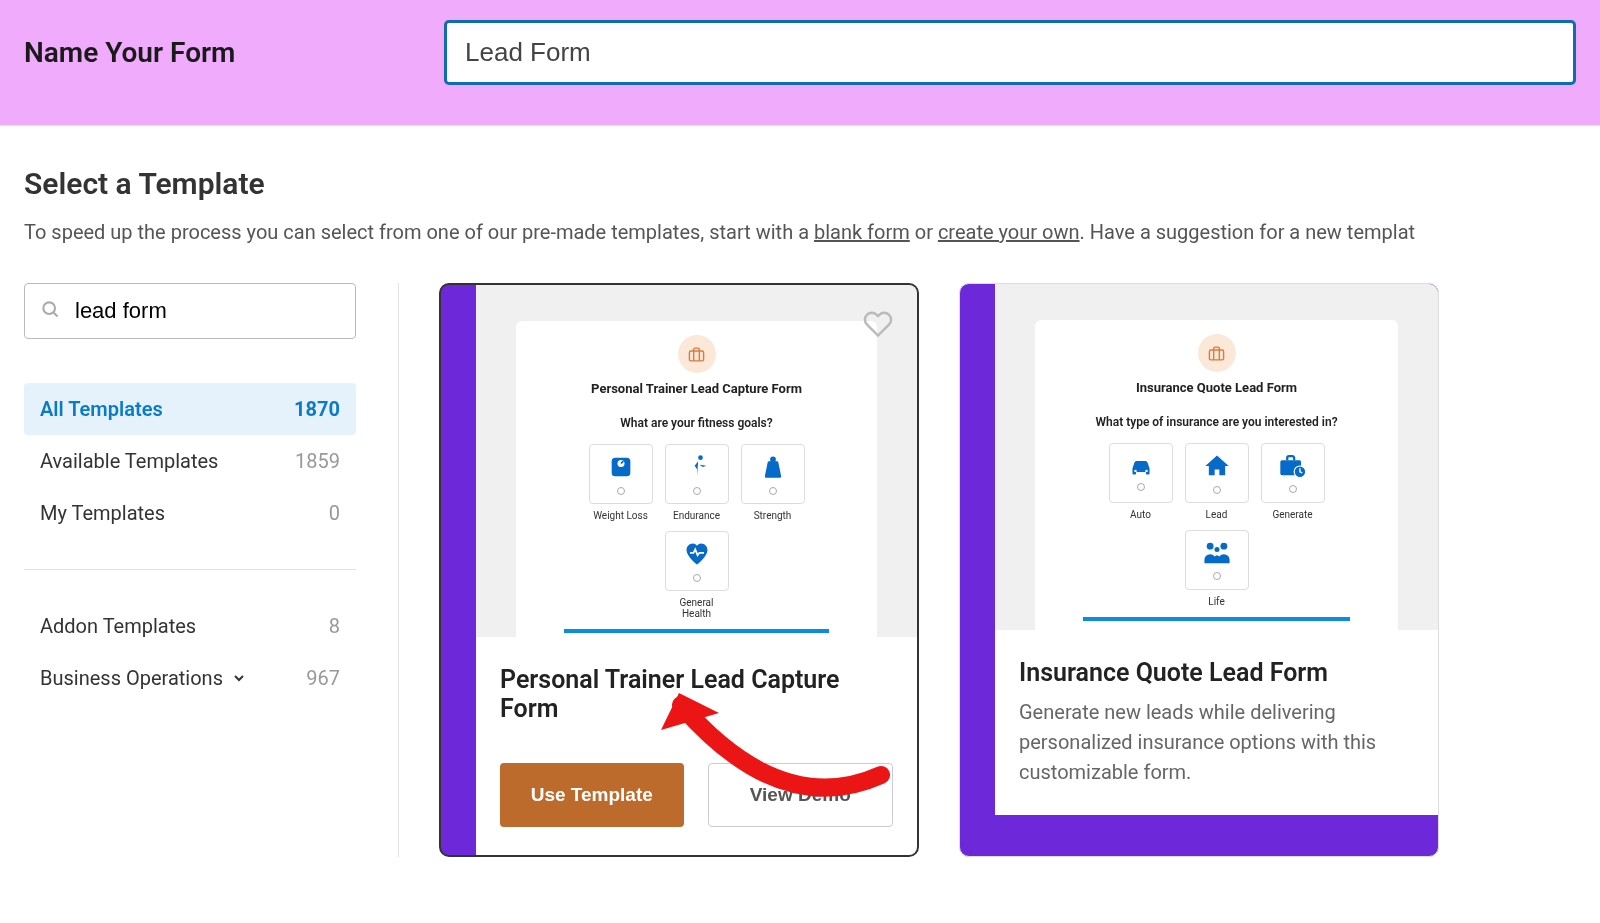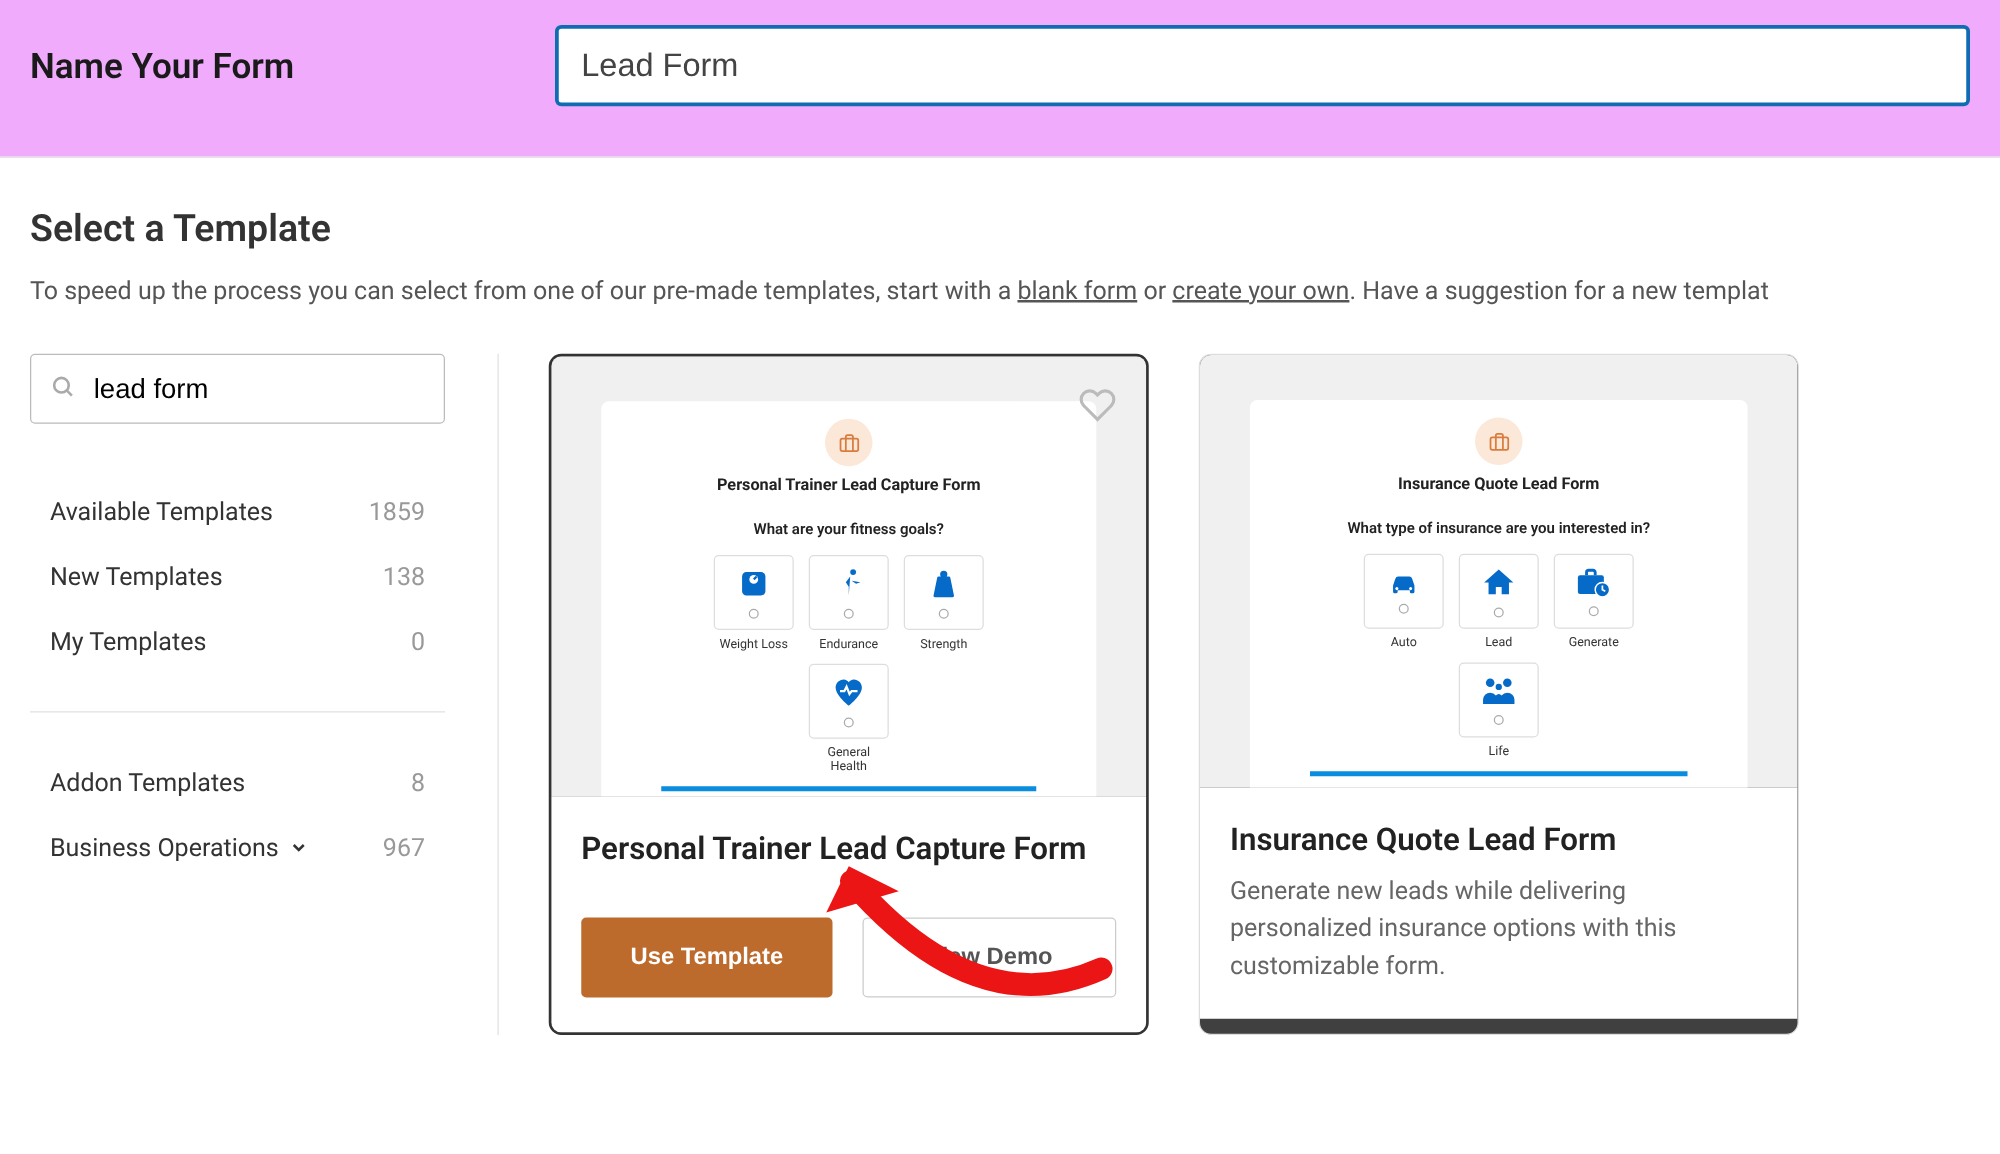--- a/index.html
+++ b/index.html
@@ -27,21 +27,21 @@
     .cat-item.active { background: #e6f2fb; }
     .cat-item.active .cat-label { color: #0a7bc8; font-weight: 600; }
     .cat-item.active .cat-count { color: #0a7bc8; font-weight: 700; }
     .cat-label { color: #333; }
     .cat-count { color: #999; }
     .cat-divider { height: 1px; background: #e1e1e1; margin: 30px 0; width: 332px; }
     .expand-item { display: flex; align-items: center; gap: 8px; }
     
     .templates { flex: 1; display: flex; gap: 40px; }
     
-    .tpl-card { width: 480px; border: 2px solid #333; border-radius: 10px; background: #404040; overflow: hidden; position: relative; }
+    .tpl-card { width: 480px; border: 2px solid #333; border-radius: 10px; background: #6d28d9; overflow: hidden; position: relative; padding-left: 35px; }
     .tpl-card.secondary { border: 1px solid #ddd; }
     
     .heart-icon { position: absolute; top: 24px; right: 24px; color: #bbb; cursor: pointer; z-index: 5; }
     
     .preview { background: #f0f0f0; padding: 36px 40px 0; }
     .preview-inner { background: #fff; border-radius: 6px 6px 0 0; padding: 14px 28px 4px; text-align: center; min-height: 310px; }
     .icon-circle { width: 38px; height: 38px; border-radius: 50%; background: #fbe8d8; display: inline-flex; align-items: center; justify-content: center; color: #d97c3e; margin-bottom: 8px; }
     .preview-title { font-size: 13px; font-weight: 700; color: #222; margin-bottom: 20px; }
     .preview-question { font-size: 12px; color: #222; margin-bottom: 14px; font-weight: 600; }
     
@@ -86,27 +86,27 @@
         <span class="search-icon">
           <svg width="20" height="20" viewBox="0 0 24 24" fill="none" stroke="currentColor" stroke-width="2.5">
               <circle cx="11" cy="11" r="7"></circle>
               <line x1="21" y1="21" x2="16.5" y2="16.5"></line>
             </svg>
         </span>
         <input class="search-input" type="text" value="lead form" style="">
       </div>
 
       <div class="cat-list">
+        <div class="cat-item active">
+          <span class="cat-label">All Templates</span>
+          <span class="cat-count">1870</span>
+        </div>
         <div class="cat-item">
           <span class="cat-label">Available Templates</span>
           <span class="cat-count">1859</span>
-        </div>
-        <div class="cat-item">
-          <span class="cat-label">New Templates</span>
-          <span class="cat-count">138</span>
         </div>
         <div class="cat-item">
           <span class="cat-label">My Templates</span>
           <span class="cat-count">0</span>
         </div>
 
         <div class="cat-divider"></div>
 
         <div class="cat-item">
           <span class="cat-label">Addon Templates</span>

